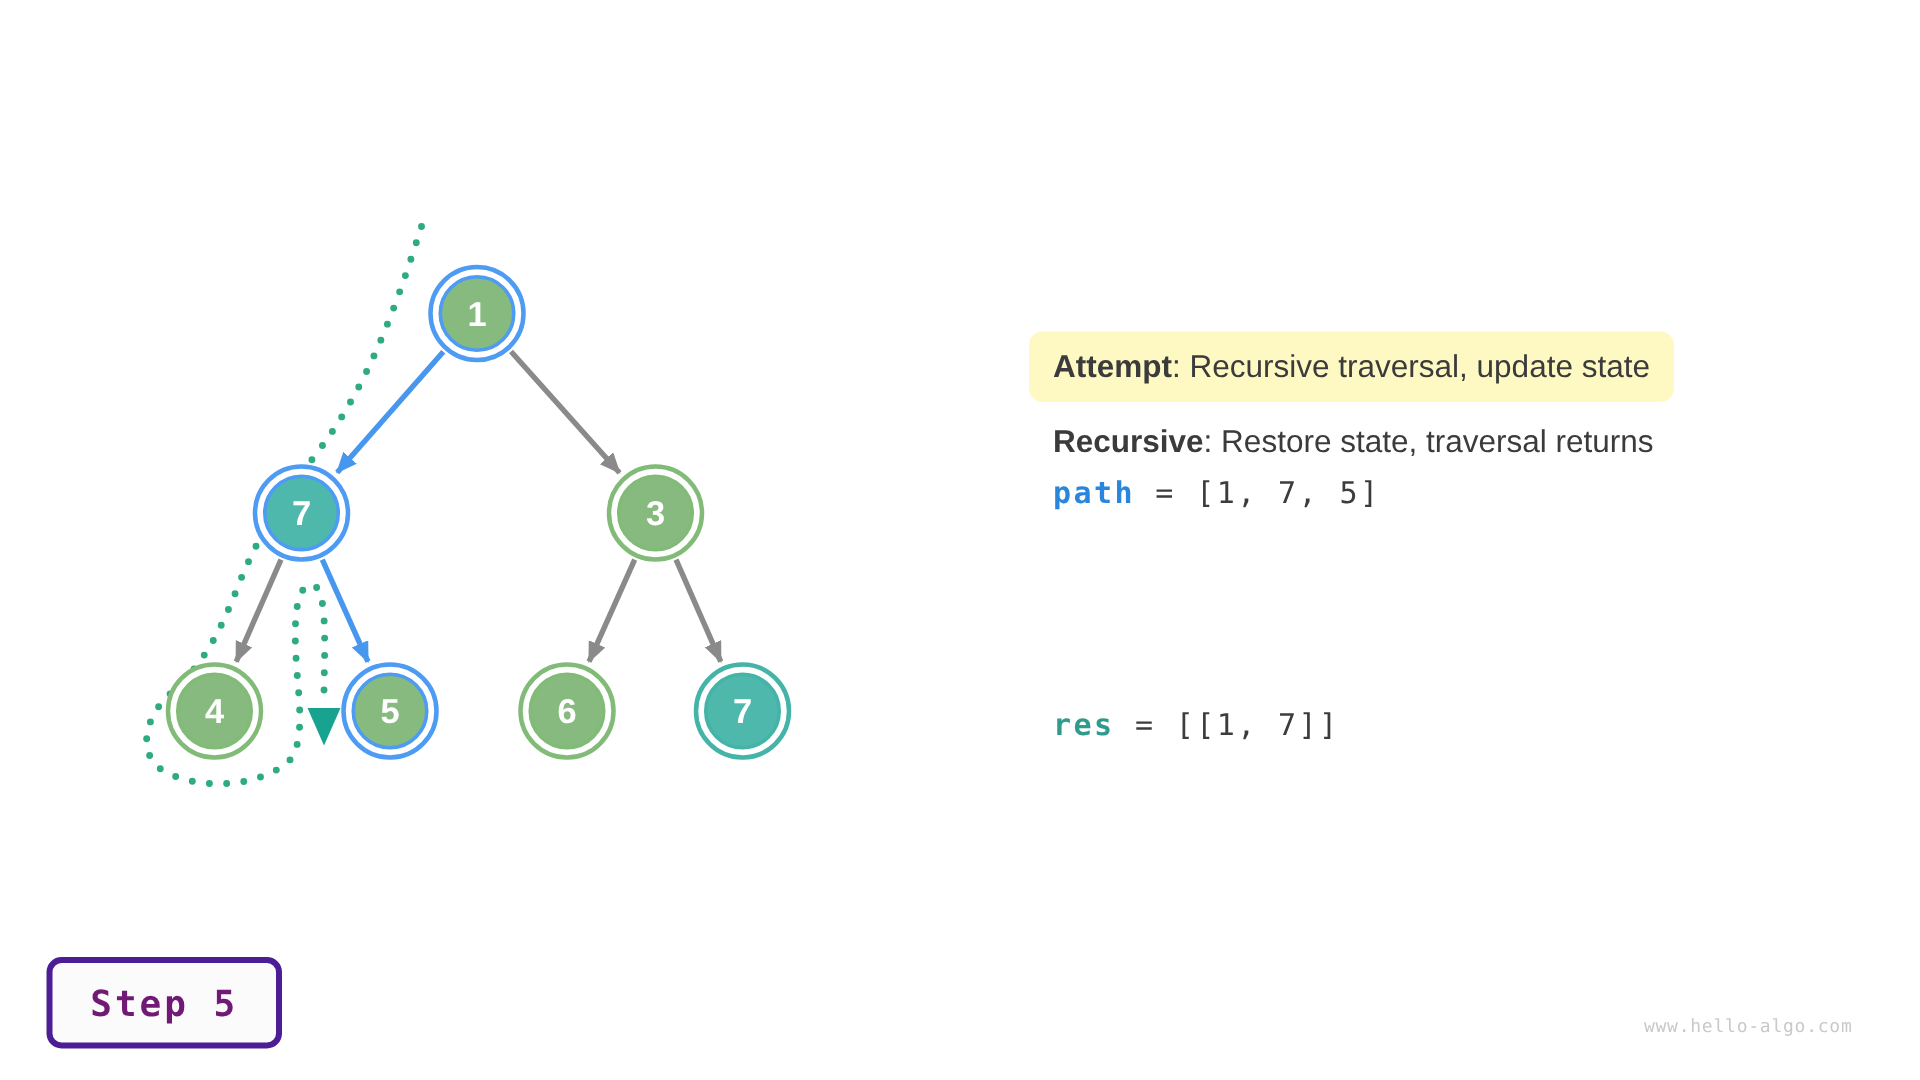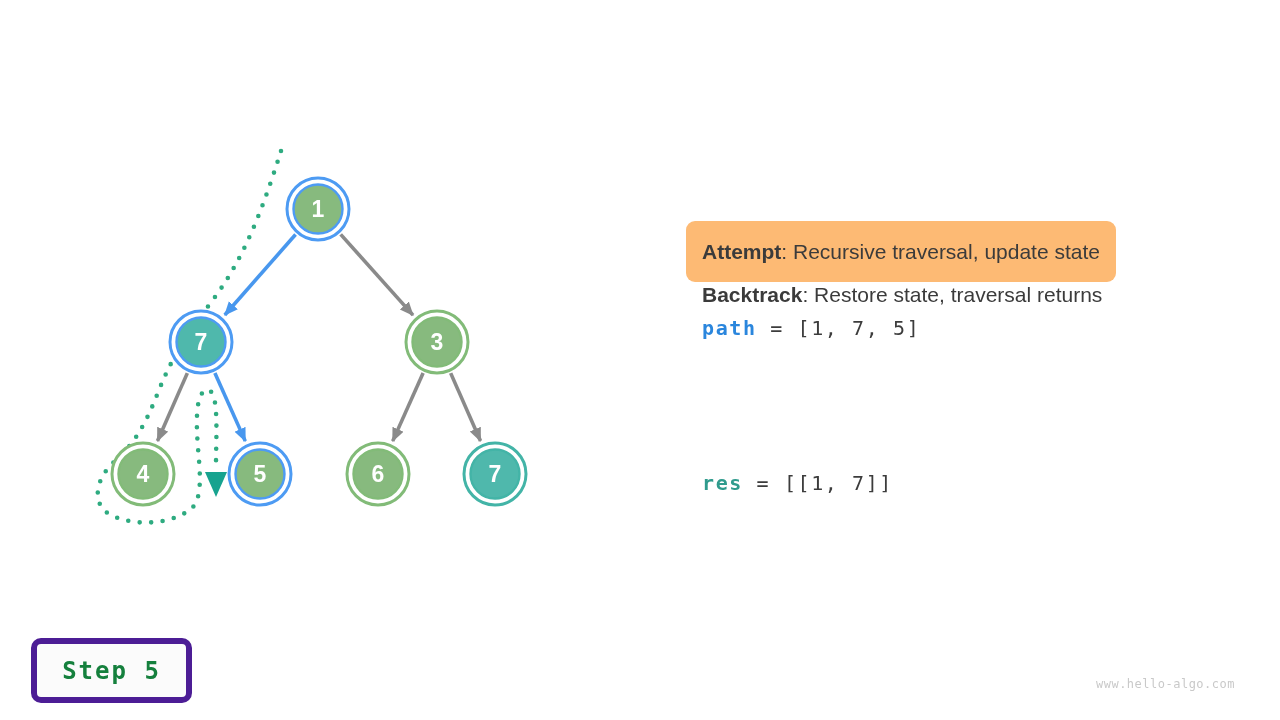--- a/index.html
+++ b/index.html
@@ -4,22 +4,22 @@
 <style>
   html,body { margin:0; padding:0; background:#ffffff; }
   .stage {
     position:relative; width:1280px; height:720px; background:#ffffff;
     overflow:hidden; font-family:"Liberation Sans", sans-serif;
   }
   svg text { font-family:"Liberation Sans", sans-serif; }
 
   
   .attempt-pill {
-    position:absolute; left:686px; top:221px; height:61px;
-    background:#fdba74; border-radius:9px;
+    position:absolute; left:686px; top:221px; height:47px;
+    background:#fef9c3; border-radius:9px;
     display:flex; align-items:center; padding:0 16px;
     font-size:21px; color:#3b3b3b; white-space:nowrap;
   }
   .plain-line {
     position:absolute; left:702px; top:283px;
     font-size:21px; color:#3b3b3b; white-space:nowrap;
   }
   .bold-label { font-weight:bold; }
 
   .code-line {
@@ -28,24 +28,24 @@
     font-size:20px; letter-spacing:1.6px; color:#3c3c3c; white-space:nowrap;
   }
   .code-path { top:316px; }
   .code-res  { top:451px;margin-top:20px; }
   .var-path  { font-weight:bold; color:#2a86dd; }
   .var-res   { font-weight:bold; color:#2f9b8d; }
 
   
   .step-badge {
     position:absolute; left:31px; top:638px; width:149px; height:53px;
-    background:#fbfbfb; border:6px solid #4c1d95; border-radius:10px;
+    background:#fbfbfb; border:4px solid #4c1d95; border-radius:10px;
     display:flex; align-items:center; justify-content:center;
     font-family:"DejaVu Sans Mono", monospace; font-weight:bold;
-    font-size:24px; color:#15803d; letter-spacing:2px;
+    font-size:24px; color:#701a75; letter-spacing:2px;
   }
 
   
   .watermark {
     position:absolute; right:45px; top:677px;
     font-family:"DejaVu Sans Mono", monospace;
     font-size:12px; color:#c9c9c9; letter-spacing:0.5px;
   }
 
   .tree-svg { position:absolute; left:0; top:0; }
@@ -121,21 +121,21 @@
           <text text-anchor="middle" y="8" font-size="23" font-weight="bold" fill="#ffffff">7</text>
         </g>
       </g>
   </svg>
 
   <div class="attempt-pill">
     <span><span class="bold-label">Attempt</span><span>: Recursive traversal, update state</span></span>
   </div>
 
   <div class="plain-line">
-    <span class="bold-label">Backtrack</span><span>: Restore state, traversal returns</span>
+    <span class="bold-label">Recursive</span><span>: Restore state, traversal returns</span>
   </div>
 
   <div class="code-line code-path">
     <span class="var-path">path</span>
     <span>= [1, 7, 5]</span>
   </div>
 
   <div class="code-line code-res">
     <span class="var-res">res</span>
     <span>= [[1, 7]]</span>

